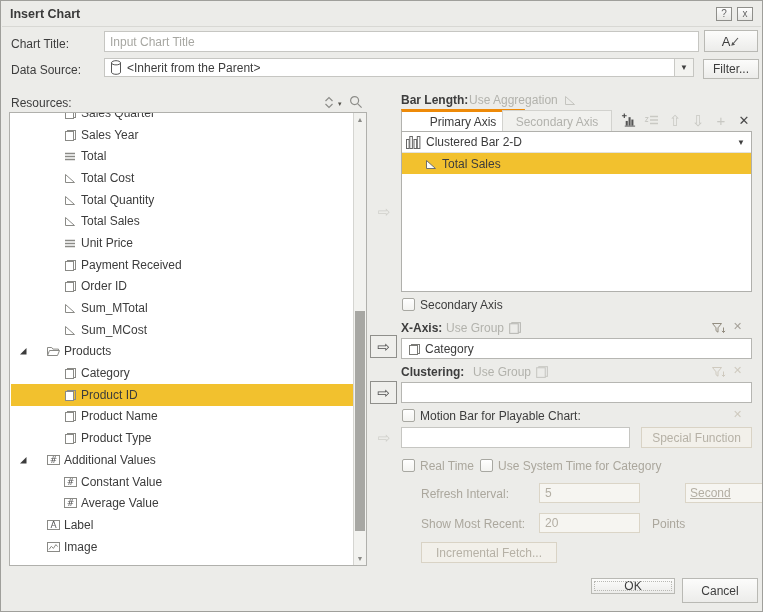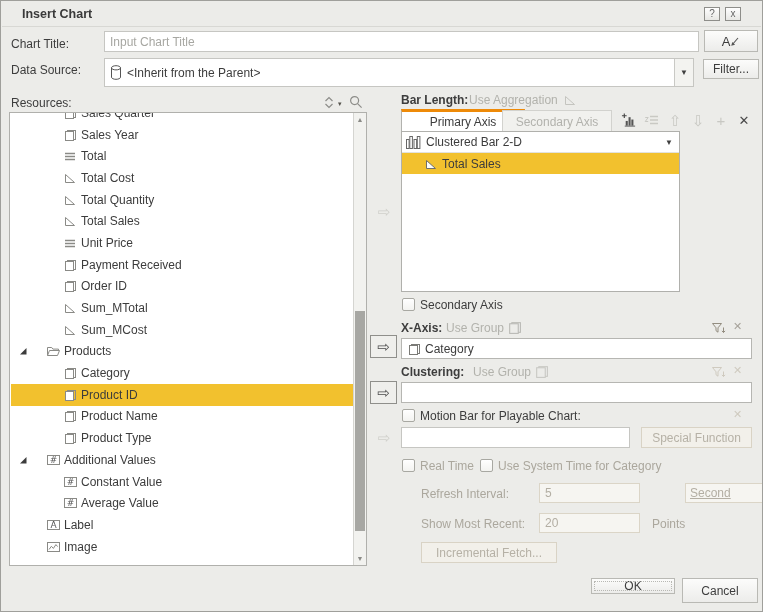--- a/index.html
+++ b/index.html
@@ -2,21 +2,21 @@
 <html><head>
 <meta charset="utf-8">
 <style>
   html,body{margin:0;padding:0;width:763px;height:612px;background:#fff;}
   *{box-sizing:border-box;}
   .dialog{position:absolute;left:0;top:0;width:763px;height:612px;background:#ecece9;
     border:1px solid #9f9f9b;font-family:"Liberation Sans",sans-serif;font-size:12px;color:#3d3d3d;overflow:hidden;}
   .abs{position:absolute;}
   
   .titlebar{position:absolute;left:1px;top:0;right:1px;height:26px;border-bottom:1px solid #d8d8d4;
-    display:flex;align-items:center;padding:0 20px;}
+    display:flex;align-items:center;padding:0 8px;}
   .title{font-weight:bold;font-size:12.5px;color:#3a3a3a;}
   .tb-spacer{flex:1;}
   .win-btn{width:16px;height:14px;border:1px solid #8e8e8a;background:linear-gradient(#fefefe,#e7e7e4);
     color:#666;font-size:10px;line-height:12px;text-align:center;margin-left:5px;cursor:default;}
   
   .lab{position:absolute;white-space:nowrap;}
   .bold{font-weight:bold;}
   .gray{color:#b2b2ac;}
   .tanGray{color:#aba79d;}
   .tinput{position:absolute;border:1px solid #c6c6c2;background:#fff;height:21px;padding:0 5px;
@@ -80,21 +80,21 @@
   <input class="tinput" style="left: 103px; top: 30px; width: 595px;" placeholder="Input Chart Title">
   <div class="btn" style="left:703px;top:29px;width:54px;height:22px;">
     <span style="position:relative;font-size:13px;color:#55555 1;">
       <span>A</span><svg width="9" height="10" viewBox="0 0 9 10" style="margin-left:1px;">
           <path d="M1 9l6-7M1 9l2-.6L1.6 7z" stroke="#555" fill="none" stroke-width="1.1"></path>
         </svg>
     </span>
   </div>
 
   <span class="lab" style="left:10px;top:62px;">Data Source:</span>
-  <div class="combo" style="left:103px;top:57px;width:590px;height:29px;">
+  <div class="combo" style="left:103px;top:57px;width:590px;height:19px;">
     <span class="iconsp">
       <svg width="14" height="17" viewBox="0 0 14 17">
           <path d="M2.5 3.8c0-1.2 2-2.1 4.5-2.1s4.5.9 4.5 2.1v9.4c0 1.2-2 2.1-4.5 2.1s-4.5-.9-4.5-2.1z" fill="#fff" stroke="#555"></path>
           <path d="M2.5 3.8c0 1.2 2 2.1 4.5 2.1s4.5-.9 4.5-2.1" fill="none" stroke="#555"></path>
         </svg>
     </span>
     <span>&lt;Inherit from the Parent&gt;</span>
     <span class="dd">▼</span>
   </div>
   <div class="btn" style="left:702px;top:58px;width:56px;height:20px;">Filter...</div>
@@ -371,21 +371,21 @@
           <path d="M6 3.5h8M6 7h8M6 10.5h8" stroke="#c9c9c4" stroke-width="1.3"></path>
           <path d="M1.2 4.5h3L1.2 8.5h3" stroke="#c9c9c4" fill="none"></path>
         </svg>
     </span>
     <span class="tbi arrow-glyph" style="color:#c8c8c3;">⇧</span>
     <span class="tbi arrow-glyph" style="color:#c8c8c3;">⇩</span>
     <span class="tbi" style="color:#c8c8c3;font-size:15px;">+</span>
     <span class="tbi" style="color:#4a4a4a;font-size:13px;">✕</span>
   </div>
 
-  <div class="listbox" style="left:400px;top:130px;width:279px;height:161px;">
+  <div class="listbox" style="left:400px;top:130px;width:351px;height:161px;">
     <div class="comborow">
       <span class="iconsp">
         <svg width="17" height="15" viewBox="0 0 17 15">
             <g fill="#fff" stroke="#666">
               <rect x="1.5" y="4.5" width="2.6" height="9"></rect>
               <rect x="4.8" y="1.5" width="2.6" height="12"></rect>
               <rect x="9" y="4.5" width="2.6" height="9"></rect>
               <rect x="12.3" y="1.5" width="2.6" height="12"></rect>
             </g>
           </svg>

